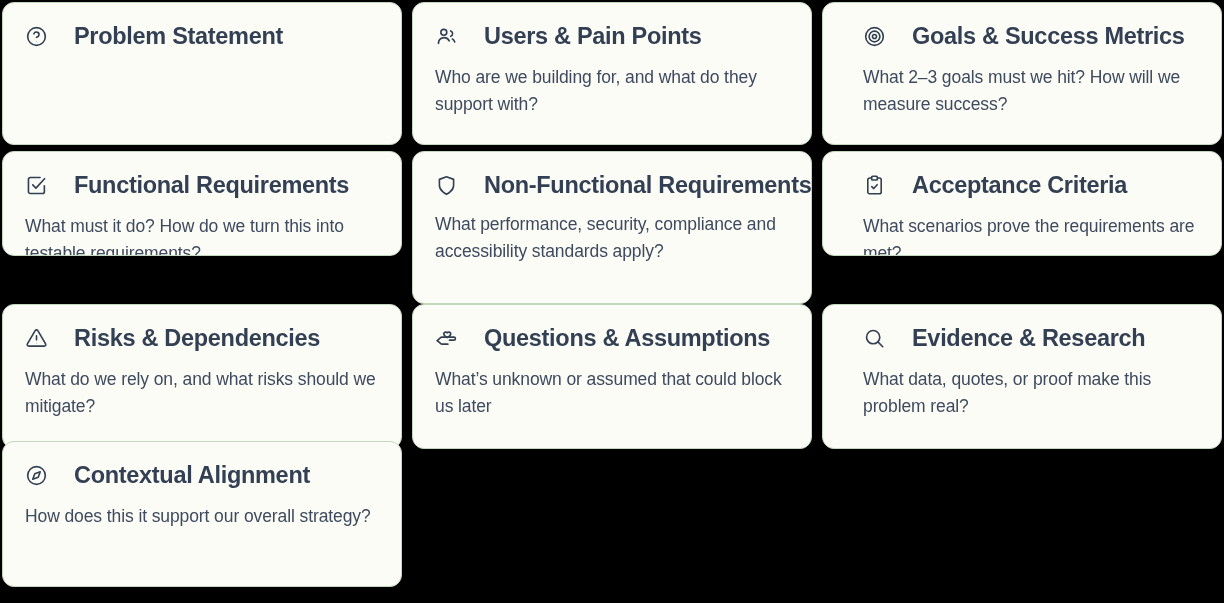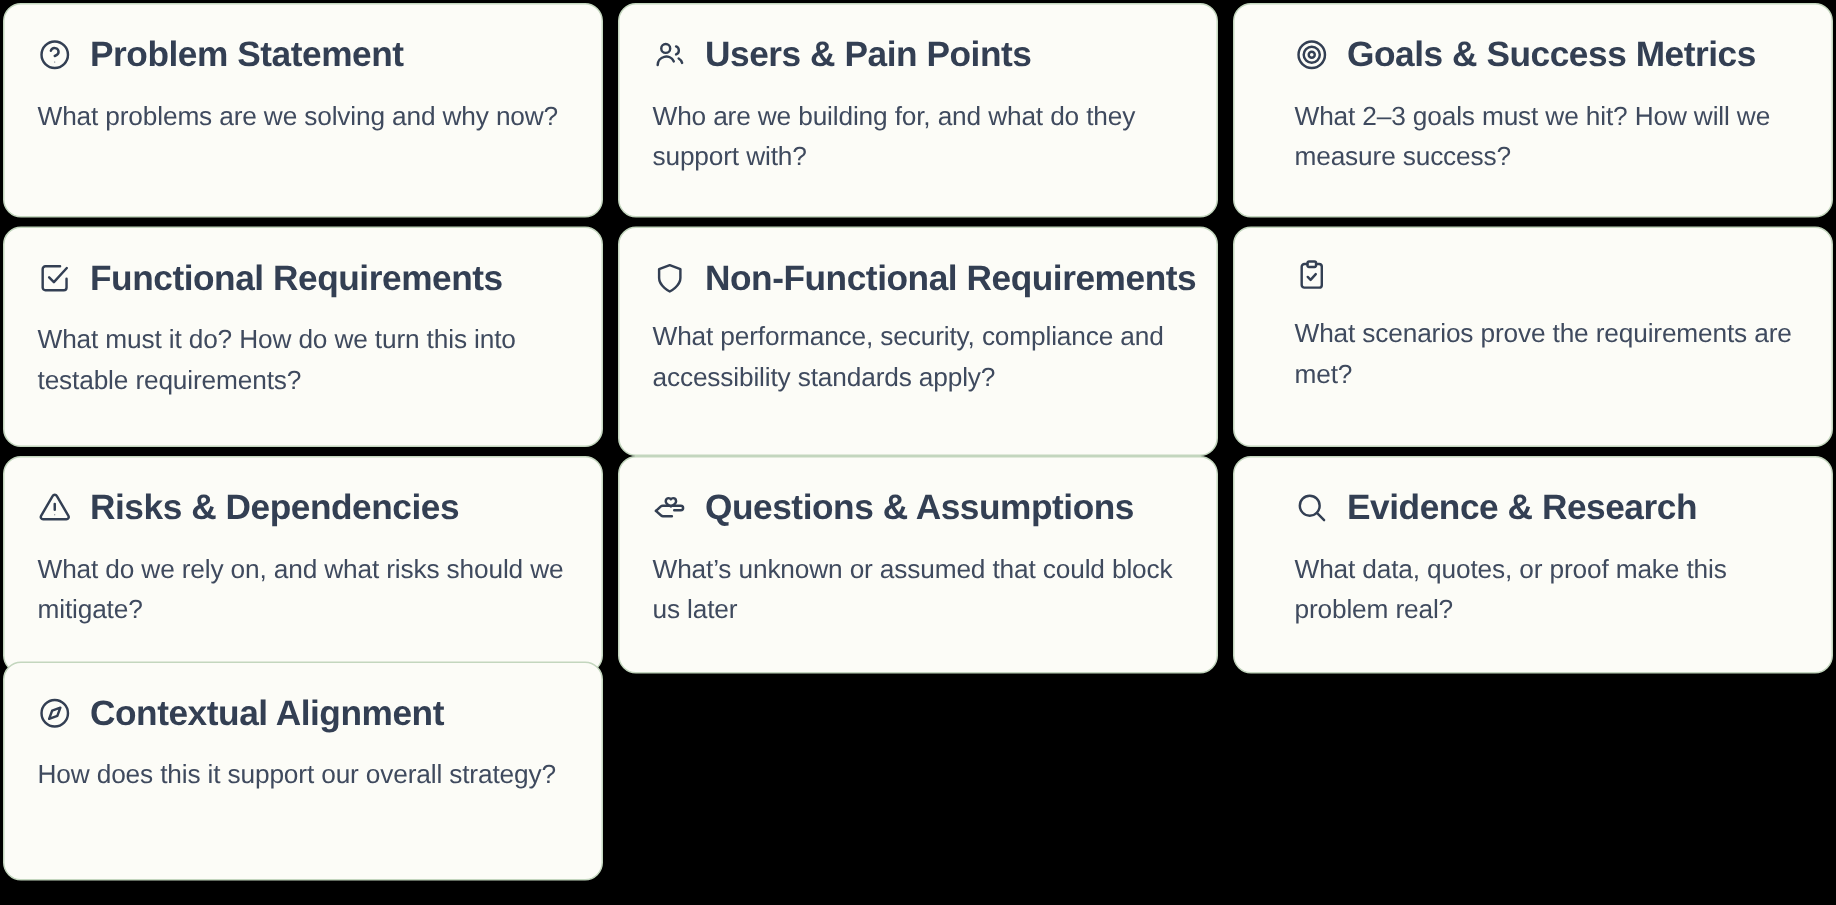--- a/index.html
+++ b/index.html
@@ -28,21 +28,21 @@
     background: #FCFCF7;
     border: 1.5px solid #C3D6BE;
     border-radius: 12px;
     padding: 20px 22px 18px 22px;
     overflow: hidden;
   }
 
   .card-head {
     display: flex;
     align-items: center;
-    gap: 12px;
+    gap: 26px;
     margin-bottom: 4px;
   }
 
   .card-icon {
     flex: 0 0 auto;
     width: 23px;
     height: 23px;
     display: block;
     color: #333F53;
   }
@@ -75,21 +75,21 @@
     margin-top: 14px;
     white-space: pre-line;
   }
 
   
   .col-1 { left: 2px;   width: 400px; }
   .col-2 { left: 412px; width: 400px; }
   .col-3 { left: 822px; width: 400px; padding-left: 40px; }
 
   .row-1 { top: 2px;   height: 143px; }
-  .row-2 { top: 151px; height: 147px; }
+  .row-2 { top: 151px; height: 105px; }
   .row-2-tall { top: 151px; height: 153px; }
   .row-3 { top: 304px; height: 145px; }
   .row-4 { top: 441px; height: 146px; }
 
   .desc-tight { margin-top: 12px; }
 </style>
 </head>
 <body>
 
 <div id="board">
@@ -98,21 +98,20 @@
     <div class="card-head">
       <span class="card-icon">
         <svg viewBox="0 0 24 24">
             <circle cx="12" cy="12" r="9.2"></circle>
             <path d="M9.3 9.2a2.75 2.75 0 0 1 5.35.9c0 1.85-2.65 2.75-2.65 2.75"></path>
             <circle cx="12" cy="17.1" r="0.35" fill="#333F53" stroke="none"></circle>
           </svg>
       </span>
       <span class="card-title">Problem Statement</span>
     </div>
-    <div class="card-desc">What problems are we solving and why now?</div>
   </div>
 
   <div class="card col-2 row-1">
     <div class="card-head">
       <span class="card-icon">
         <svg viewBox="0 0 24 24">
             <circle cx="9.2" cy="7.6" r="3.1"></circle>
             <path d="M3.6 19.2a5.9 5.9 0 0 1 11.2-2.6"></path>
             <path d="M16.4 6.2a3 3 0 0 1 0 5.6"></path>
             <path d="M18.2 14.6a5.2 5.2 0 0 1 2.4 3.1"></path>
@@ -164,20 +163,21 @@
 
   <div class="card col-3 row-2">
     <div class="card-head">
       <span class="card-icon">
         <svg viewBox="0 0 24 24">
             <path d="M9 4.2H6.9A1.9 1.9 0 0 0 5 6.1v12.6a1.9 1.9 0 0 0 1.9 1.9h10.2a1.9 1.9 0 0 0 1.9-1.9V6.1a1.9 1.9 0 0 0-1.9-1.9H15"></path>
             <rect x="9" y="2.4" width="6" height="3.8" rx="1.1"></rect>
             <path d="M9.2 13.2l2 2 3.6-4"></path>
           </svg>
       </span>
+      <span class="card-title">Acceptance Criteria</span>
     </div>
     <div class="card-desc">What scenarios prove the requirements are met?</div>
   </div>
 
   <div class="card col-1 row-3">
     <div class="card-head">
       <span class="card-icon">
         <svg viewBox="0 0 24 24">
             <path d="M10.6 3.8L2.5 17.6a1.6 1.6 0 0 0 1.4 2.4h16.2a1.6 1.6 0 0 0 1.4-2.4L13.4 3.8a1.6 1.6 0 0 0-2.8 0z"></path>
             <path d="M12 9.3v4.1"></path>

